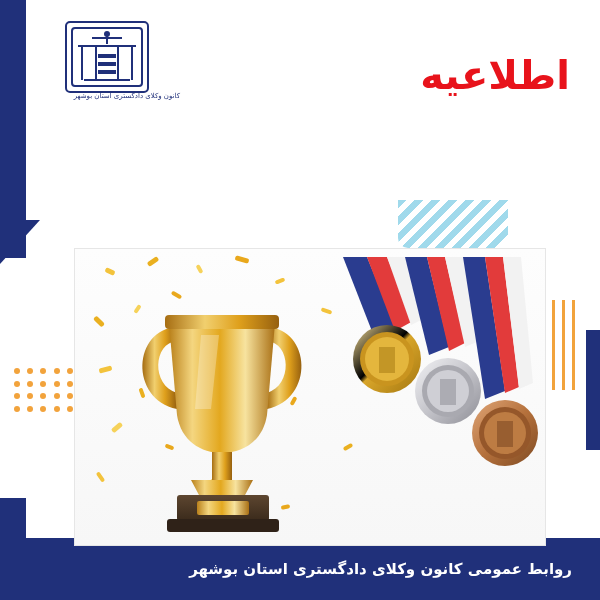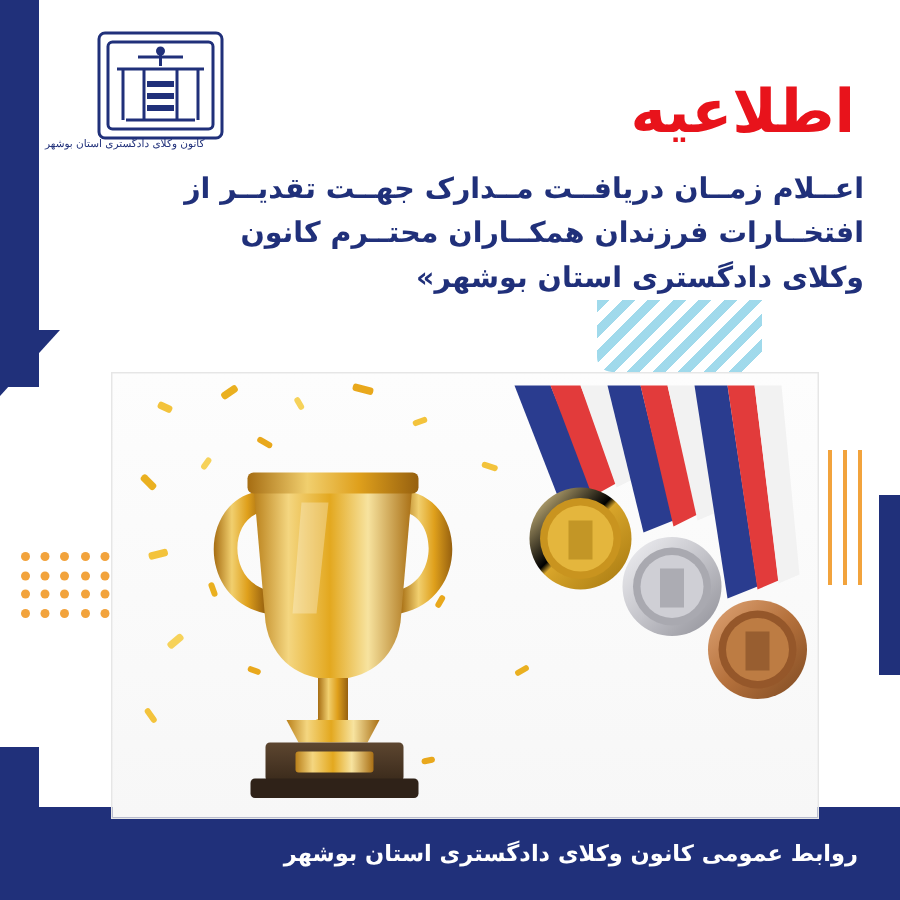--- a/index.html
+++ b/index.html
@@ -64,21 +64,21 @@
   }
 
   
   .logo{
     position:absolute;left:52px;top:10px;width:110px;height:110px;
     color:#20307a;
   }
   .logo svg{display:block}
   .logo-caption{
     position:absolute;left:30px;top:92px;width:150px;
-    text-align:left;
+    text-align:right;
     font-size:7px;color:#20307a;direction:rtl;
     font-family:"DejaVu Sans", sans-serif;
     letter-spacing:.2px;
   }
 
   
   .headline{
     position:absolute;right:30px;top:52px;width:520px;
     text-align:right;
     font-size:40px;font-weight:bold;color:#e8131b;
@@ -180,21 +180,20 @@
         <circle cx="55" cy="24" r="3"></circle>
         <path d="M46 44 h18 v4 h-18z"></path>
         <path d="M46 52 h18 v4 h-18z"></path>
         <path d="M46 60 h18 v4 h-18z"></path>
       </g>
     </svg>
   </div>
   <div class="logo-caption">کانون وکلای دادگستری استان بوشهر</div>
 
   <div class="headline">اطلاعیه</div>
-  <div class="subhead">اعــلام زمــان دریافــت مــدارک جهــت تقدیــر از افتخــارات فرزندان همکــاران محتــرم کانون وکلای دادگستری استان بوشهر»</div>
 
   <div class="photo">
     <div class="photo-inner">
 
       <div class="confetti">
         <i style="left:30px;top:20px;width:10px;height:5px;background:#f3c33c;transform:rotate(25deg)"></i>
         <i style="left:72px;top:10px;width:12px;height:5px;background:#eab020;transform:rotate(-35deg)"></i>
         <i style="left:120px;top:18px;width:9px;height:4px;background:#f6d25a;transform:rotate(60deg)"></i>
         <i style="left:160px;top:8px;width:14px;height:5px;background:#e9a81c;transform:rotate(15deg)"></i>
         <i style="left:200px;top:30px;width:10px;height:4px;background:#f3c33c;transform:rotate(-20deg)"></i>

